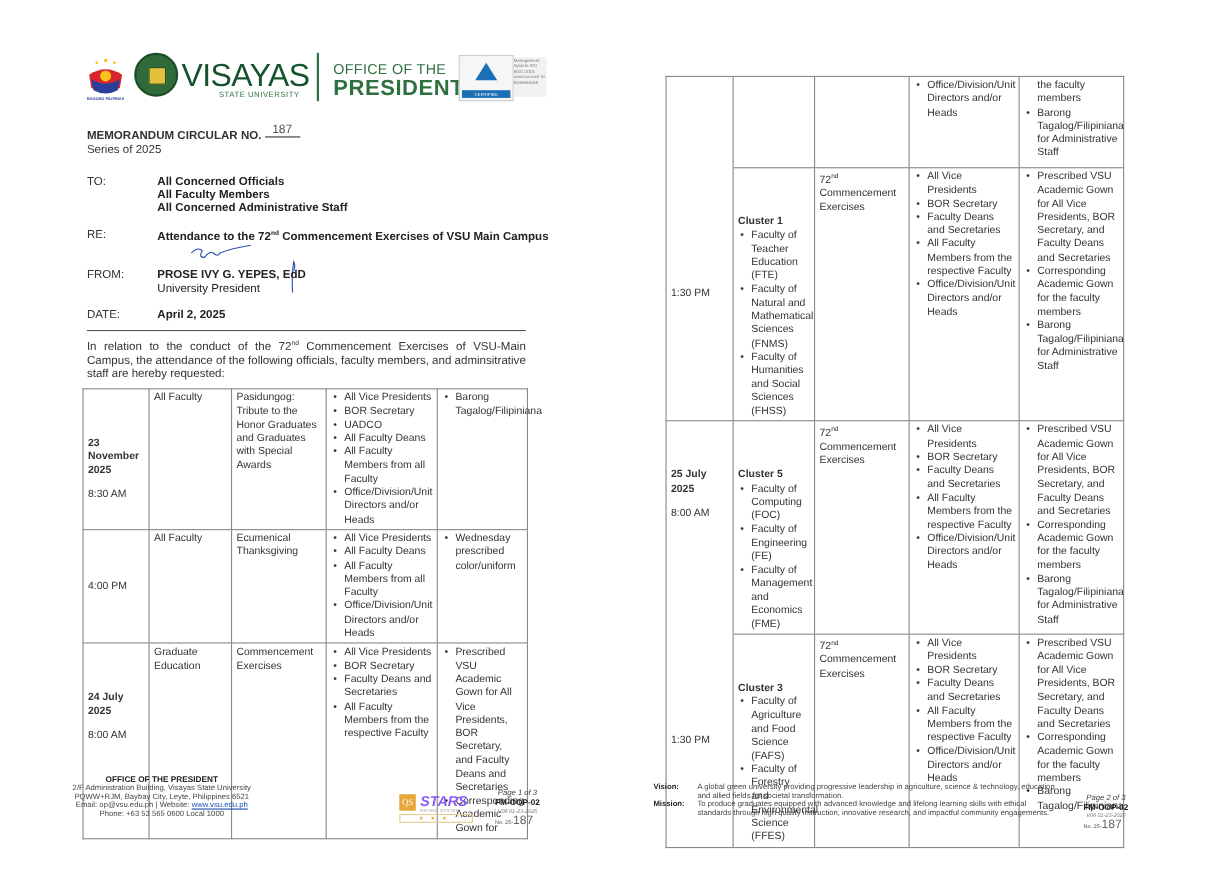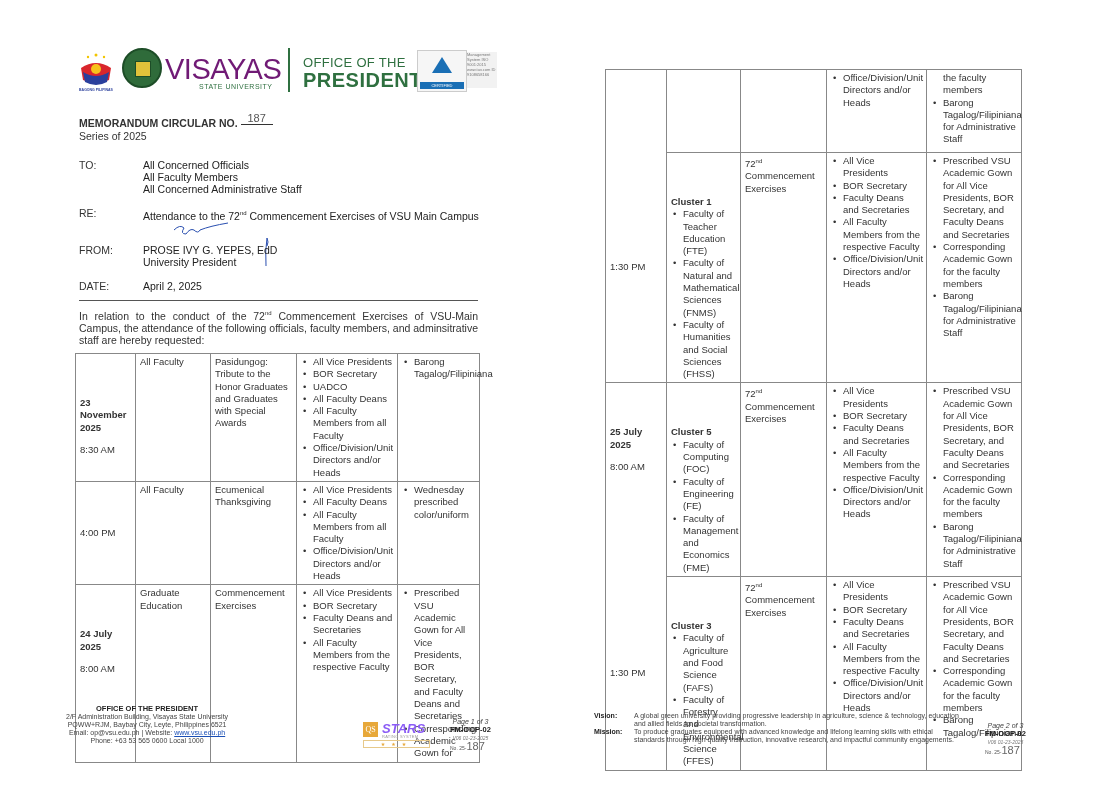--- a/index.html
+++ b/index.html
@@ -8,36 +8,36 @@
   .page { position:absolute; top:0; height:807px; background:#fff; }
   #page1 { left:0; width:545px; }
   #page2 { left:560px; width:551px; }
 
   
   .hdr { position:absolute; left:75px; top:42px; height:60px; width:420px; }
   .bp-logo { position:absolute; left:0; top:8px; width:42px; height:42px; }
   .vsu-seal { position:absolute; left:47px; top:6px; width:40px; height:40px; border-radius:50%;
               background:#2f6b3a; border:2px solid #1d4d27; box-sizing:border-box; }
   .vsu-seal::after { content:""; position:absolute; left:11px; top:11px; width:14px; height:14px; background:#e1c23a; border:1px solid #1d4d27; }
-  .vsu-word { position:absolute; left:90px; top:11px; font-size:29px; color:#701a75; letter-spacing:-0.5px; font-family:"Liberation Sans", sans-serif; }
+  .vsu-word { position:absolute; left:90px; top:11px; font-size:29px; color:#14532d; letter-spacing:-0.5px; font-family:"Liberation Sans", sans-serif; }
   .vsu-sub { position:absolute; left:124px; top:41px; font-size:7px; color:#2f7040; letter-spacing:0.5px; }
   .vbar { position:absolute; left:213px; top:6px; width:2px; height:44px; background:#2f7040; }
   .oop-1 { position:absolute; left:228px; top:13px; font-size:13px; color:#2f7040; letter-spacing:0.3px; }
   .oop-2 { position:absolute; left:228px; top:27px; font-size:20px; font-weight:bold; color:#2f7040; letter-spacing:0.5px; }
   .tuv { position:absolute; left:342px; top:8px; width:48px; height:40px; border:1px solid #ccc; background:#f6f6f6; }
   .tuv-tri { position:absolute; left:14px; top:6px; width:0; height:0; border-left:10px solid transparent; border-right:10px solid transparent; border-bottom:16px solid #1a6fb5; }
   .tuv-cert { position:absolute; left:2px; bottom:2px; width:44px; height:7px; background:#1a6fb5; color:#fff; font-size:4px; text-align:center; line-height:7px; }
   .tuv-txt { position:absolute; left:392px; top:10px; font-size:4px; color:#777; line-height:5px; width:30px; background:#f2f2f2; height:36px; }
 
   
   .memo-no { position:absolute; left:79px; top:117px; font-size:10.5px; font-weight:bold; color:#333; }
   .memo-no .num { display:inline-block; width:32px; border-bottom:1px solid #333; text-align:center; font-weight:normal; color:#555; font-size:11px; position:relative; top:-5px; }
   .series { position:absolute; left:79px; top:130px; font-size:10.5px; color:#333; }
   .lbl { position:absolute; left:79px; font-size:10.5px; color:#333; }
-  .val { position:absolute; left:143px; font-size:10.5px; color:#222; font-weight:normal; line-height:12px; }
+  .val { position:absolute; left:143px; font-size:10.5px; color:#222; font-weight:bold; line-height:12px; }
   .val.norm { font-weight:normal; }
   .sig { position:absolute; left:170px; top:222px; width:60px; height:16px; }
   .sig2 { position:absolute; left:261px; top:236px; width:10px; height:32px; }
   .rule { position:absolute; left:79px; top:300px; width:399px; height:1px; background:#555; }
   .intro { position:absolute; left:79px; top:307px; width:399px; font-size:10.5px; line-height:12px; color:#333; text-align:justify; }
 
   
   table.sched { position:absolute; border-collapse:collapse; font-size:9.5px; color:#333; table-layout:fixed; }
   table.sched td, table.sched th { border:1px solid #888; vertical-align:top; padding:2px 4px; line-height:12.3px; }
   table.sched th { font-weight:bold; text-align:center; color:#333; }

